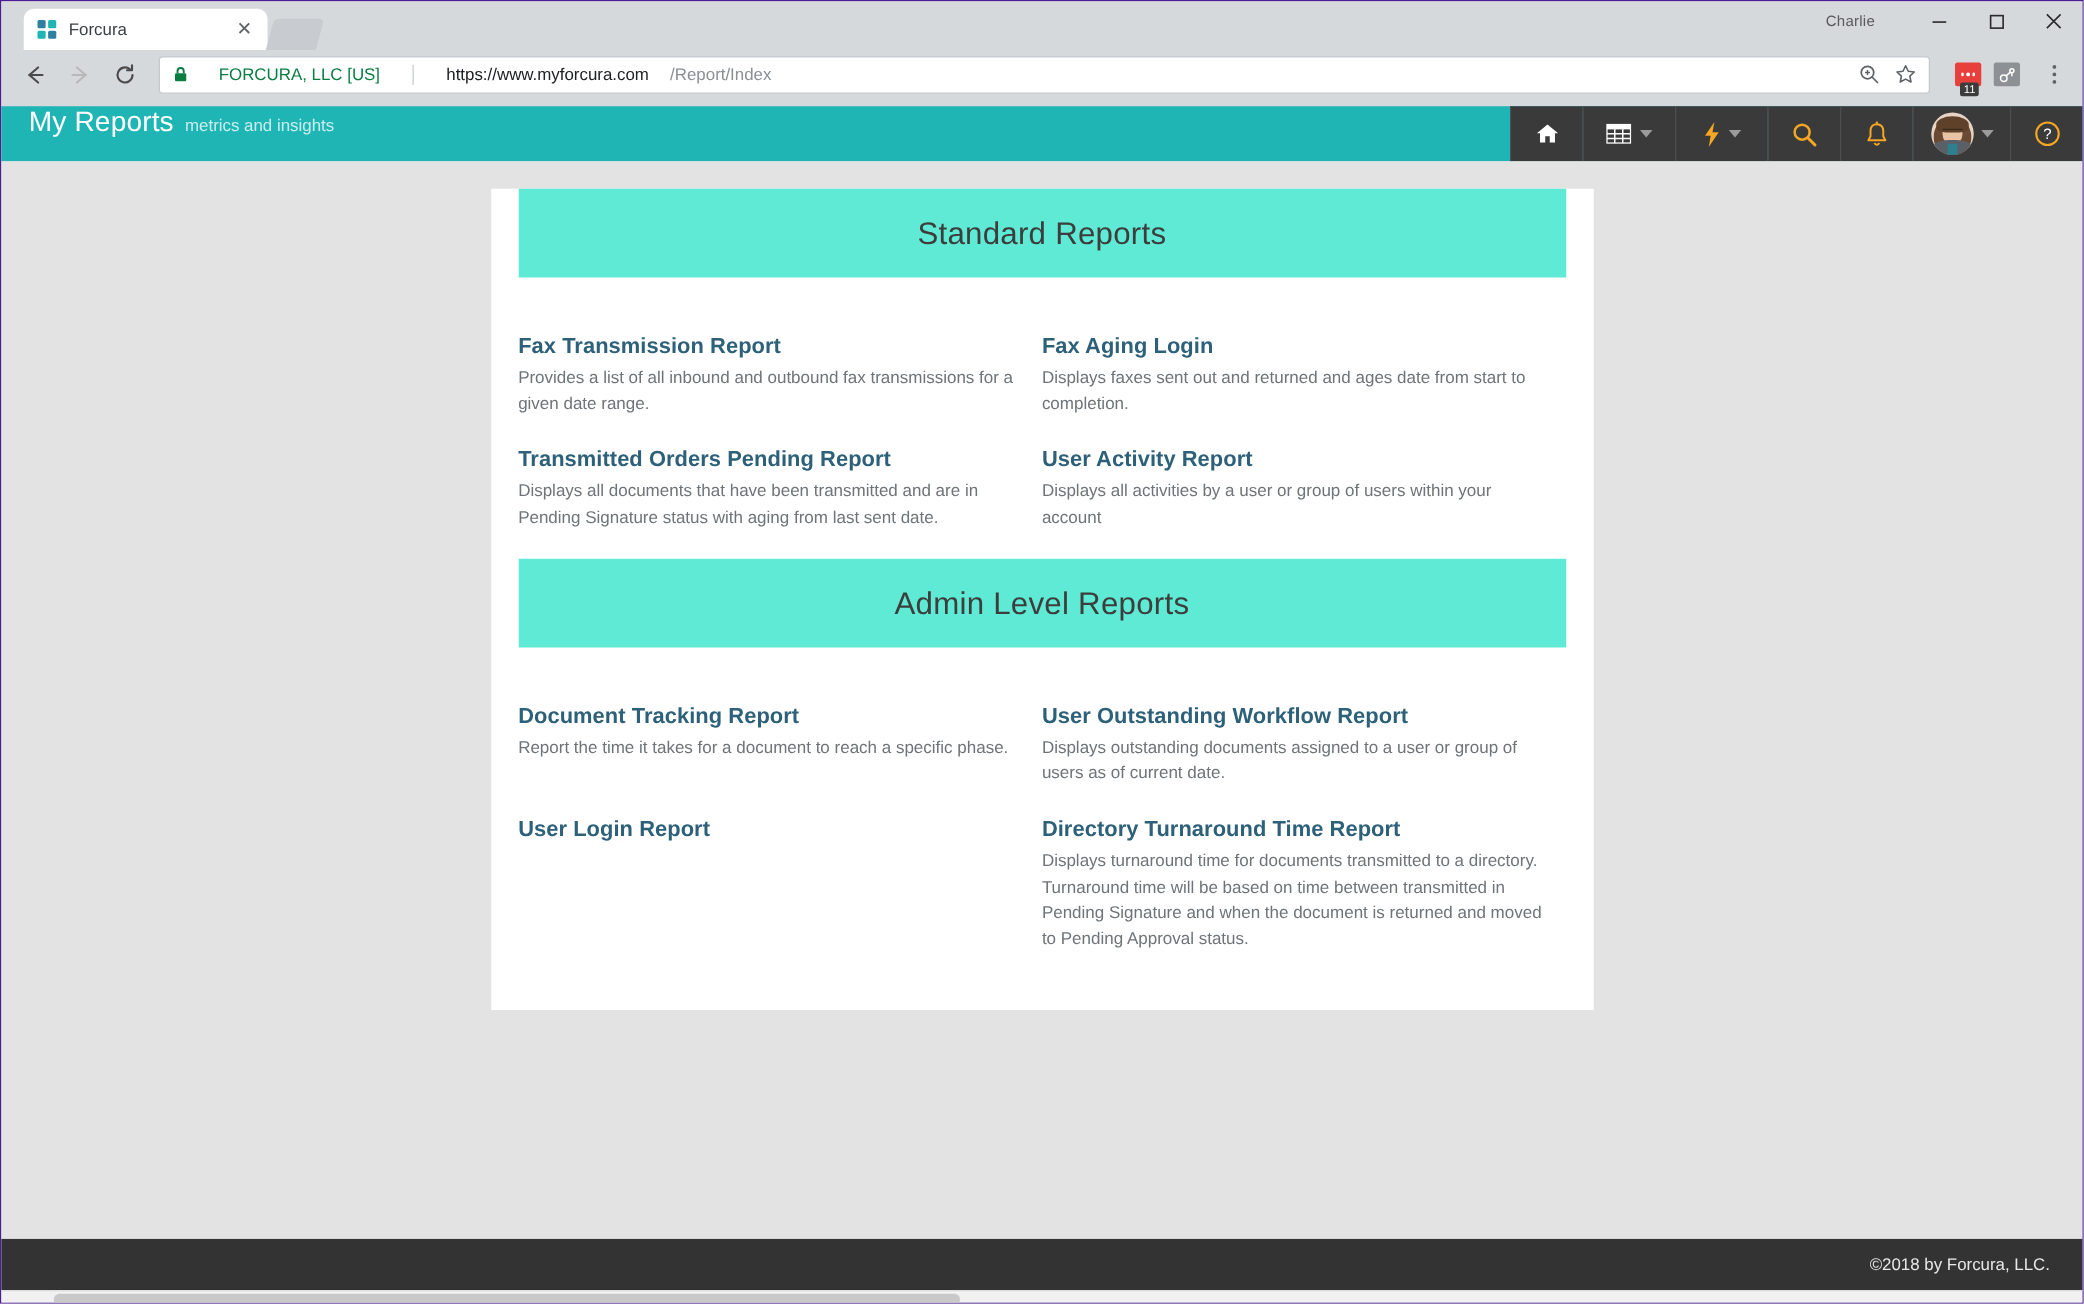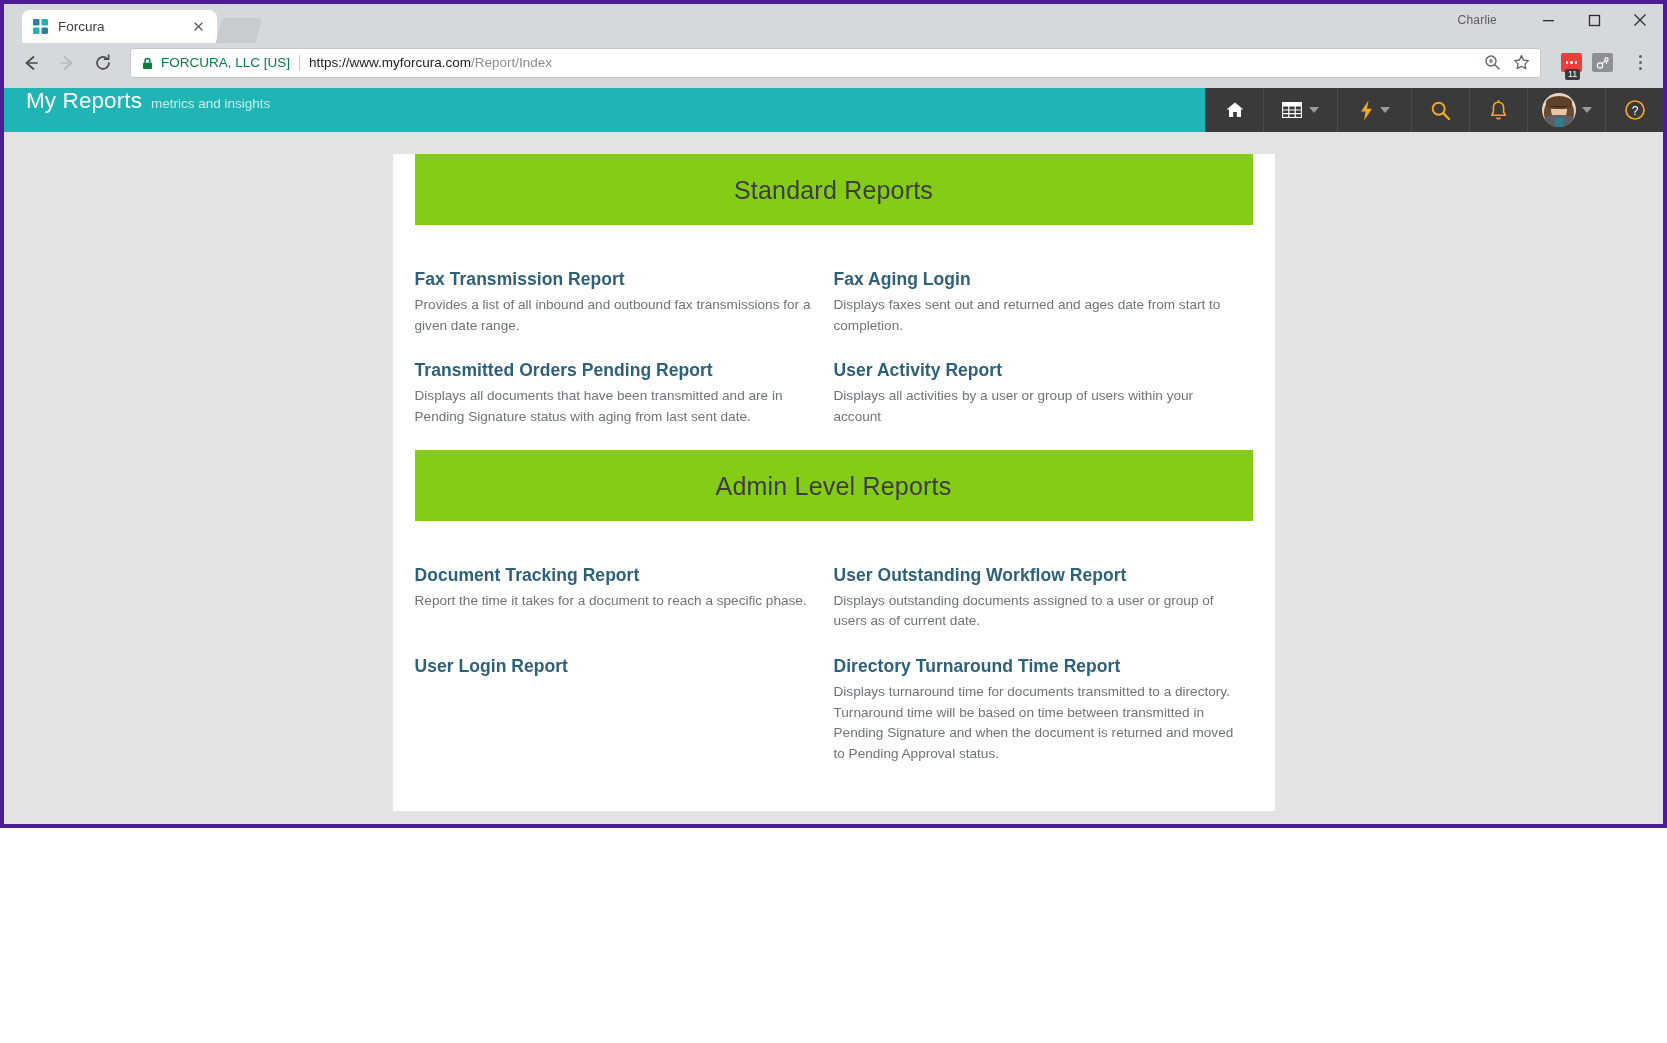--- a/index.html
+++ b/index.html
@@ -5,24 +5,24 @@
   * { box-sizing: border-box; margin: 0; padding: 0; }
   html, body {
     width: 1667px; height: 1043px;
     overflow: hidden;
     font-family: "Liberation Sans", sans-serif;
     background: #ffffff;
   }
 
   
   .window {
-    width: 1667px; height: 828px;
+    width: 1667px; height: 1043px;
     position: relative;
     background: #d6d9dc;
-    border: 4px solid #4c1d95;
+    border: 1px solid #4c1d95;
     overflow: hidden;
   }
 
   
   .tabstrip {
     height: 39px;
     background: #d6d9dc;
     position: relative;
     display: flex;
     align-items: flex-end;
@@ -106,20 +106,21 @@
     flex: 1 1 auto;
     height: 30px;
     background: #ffffff;
     border: 1px solid #c5c9cd;
     border-radius: 3px;
     display: flex;
     align-items: center;
     padding: 0 10px;
     margin: 0 8px 0 6px;
     min-width: 0;
+    gap: 17px;
   }
   .lock-icon {
     width: 13px; height: 13px;
     margin-right: 7px;
     flex: 0 0 auto;
   }
   .sec-label {
     font-size: 13.5px;
     color: #0a7d42;
     white-space: nowrap;
@@ -239,21 +240,21 @@
     overflow: hidden;
     position: relative;
   }
   .card {
     width: 882px;
     margin: 10px auto 0 auto;
     background: #ffffff;
     padding-bottom: 46px;
   }
   .section-head {
-    background: #84cc16;
+    background: #5eead4;
     text-align: center;
     padding: 22px 0 20px 0;
     margin: 22px 22px 0 22px;
     font-size: 25px;
     font-weight: 400;
     color: #3d3d3d;
     letter-spacing: .2px;
   }
   .section-head.first { margin-top: 22px; }
 

